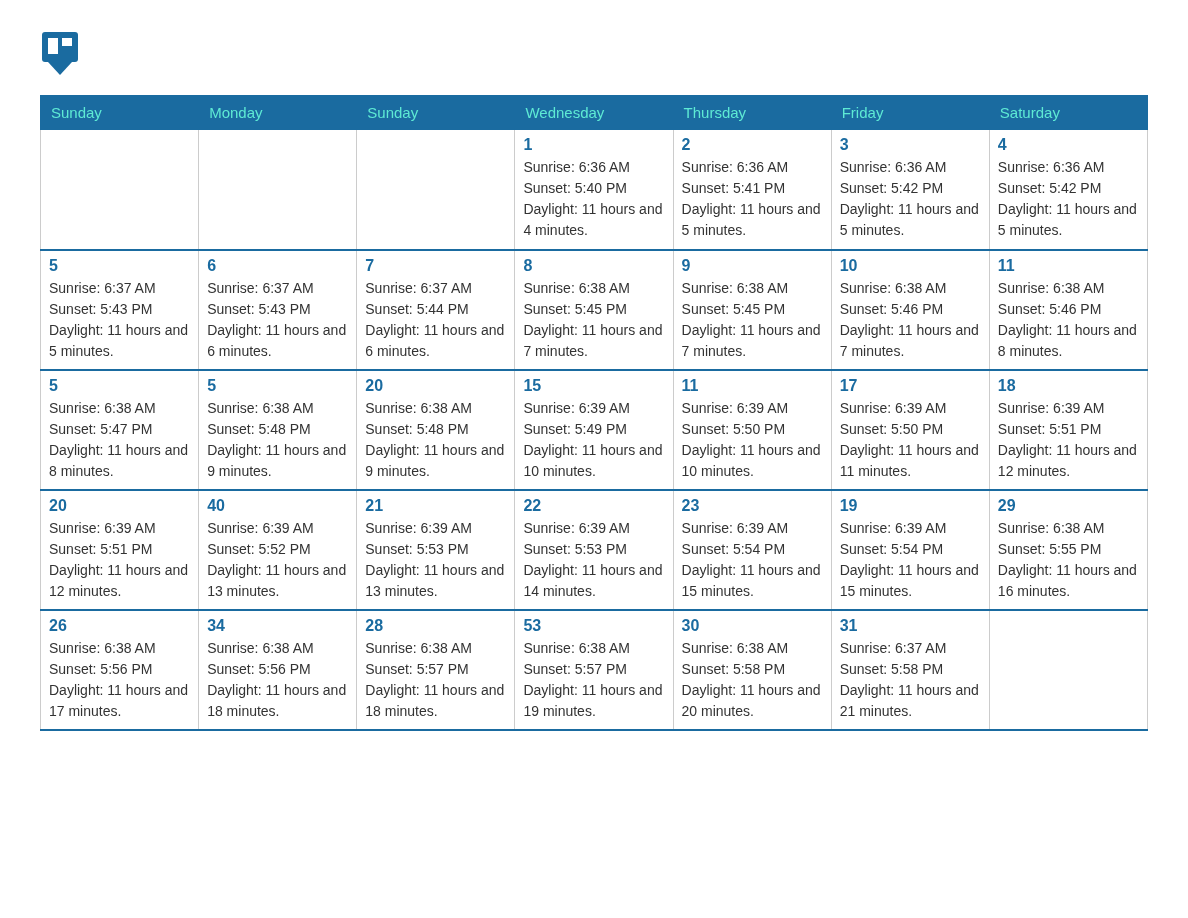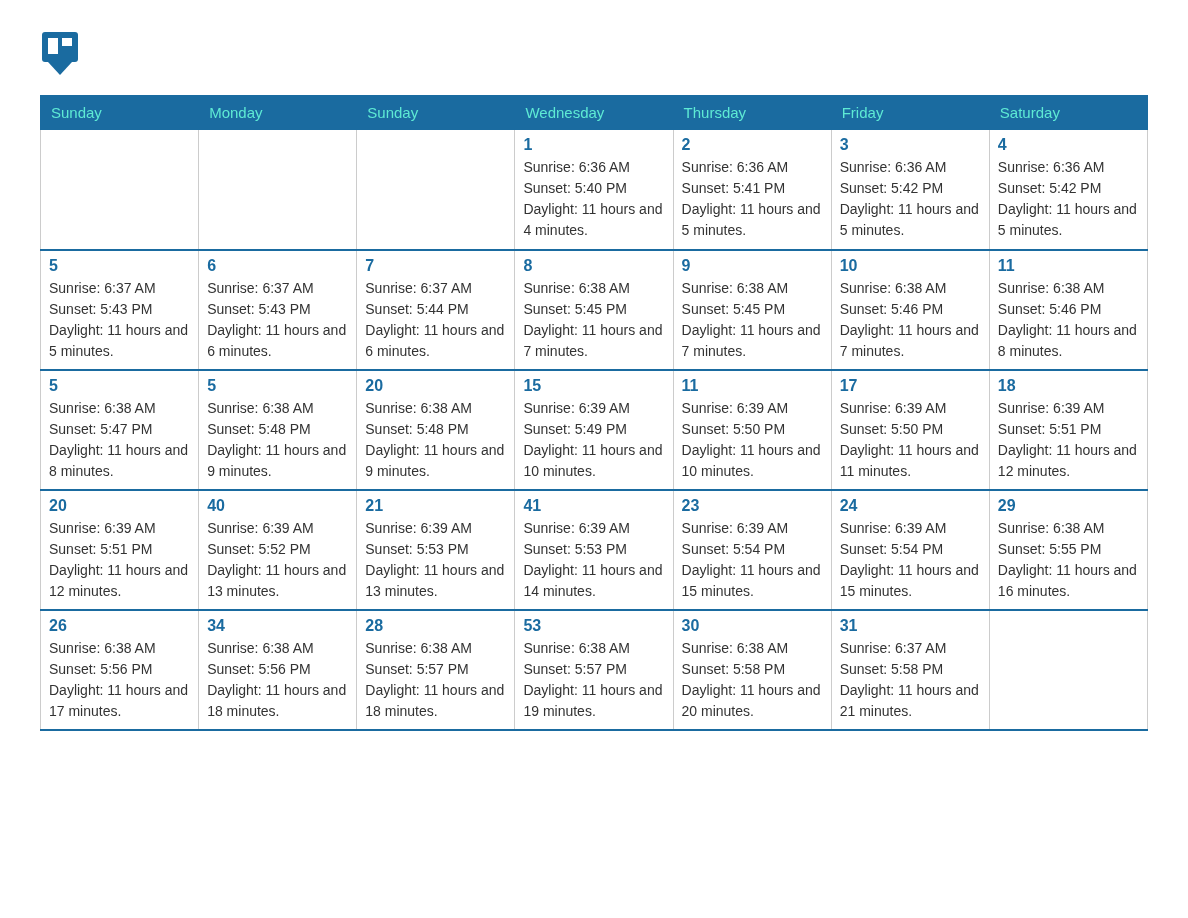--- a/index.html
+++ b/index.html
@@ -215,29 +215,29 @@
         </td>
         <td>
           <span class="day-num">40</span>
           <div class="day-info">Sunrise: 6:39 AM<br>Sunset: 5:52 PM<br>Daylight: 11 hours and 13 minutes.</div>
         </td>
         <td>
           <span class="day-num">21</span>
           <div class="day-info">Sunrise: 6:39 AM<br>Sunset: 5:53 PM<br>Daylight: 11 hours and 13 minutes.</div>
         </td>
         <td>
-          <span class="day-num">41</span>
+          <span class="day-num">22</span>
           <div class="day-info">Sunrise: 6:39 AM<br>Sunset: 5:53 PM<br>Daylight: 11 hours and 14 minutes.</div>
         </td>
         <td>
           <span class="day-num">23</span>
           <div class="day-info">Sunrise: 6:39 AM<br>Sunset: 5:54 PM<br>Daylight: 11 hours and 15 minutes.</div>
         </td>
         <td>
-          <span class="day-num">24</span>
+          <span class="day-num">19</span>
           <div class="day-info">Sunrise: 6:39 AM<br>Sunset: 5:54 PM<br>Daylight: 11 hours and 15 minutes.</div>
         </td>
         <td>
           <span class="day-num">29</span>
           <div class="day-info">Sunrise: 6:38 AM<br>Sunset: 5:55 PM<br>Daylight: 11 hours and 16 minutes.</div>
         </td>
       </tr>
       <tr>
         <td>
           <span class="day-num">26</span>

